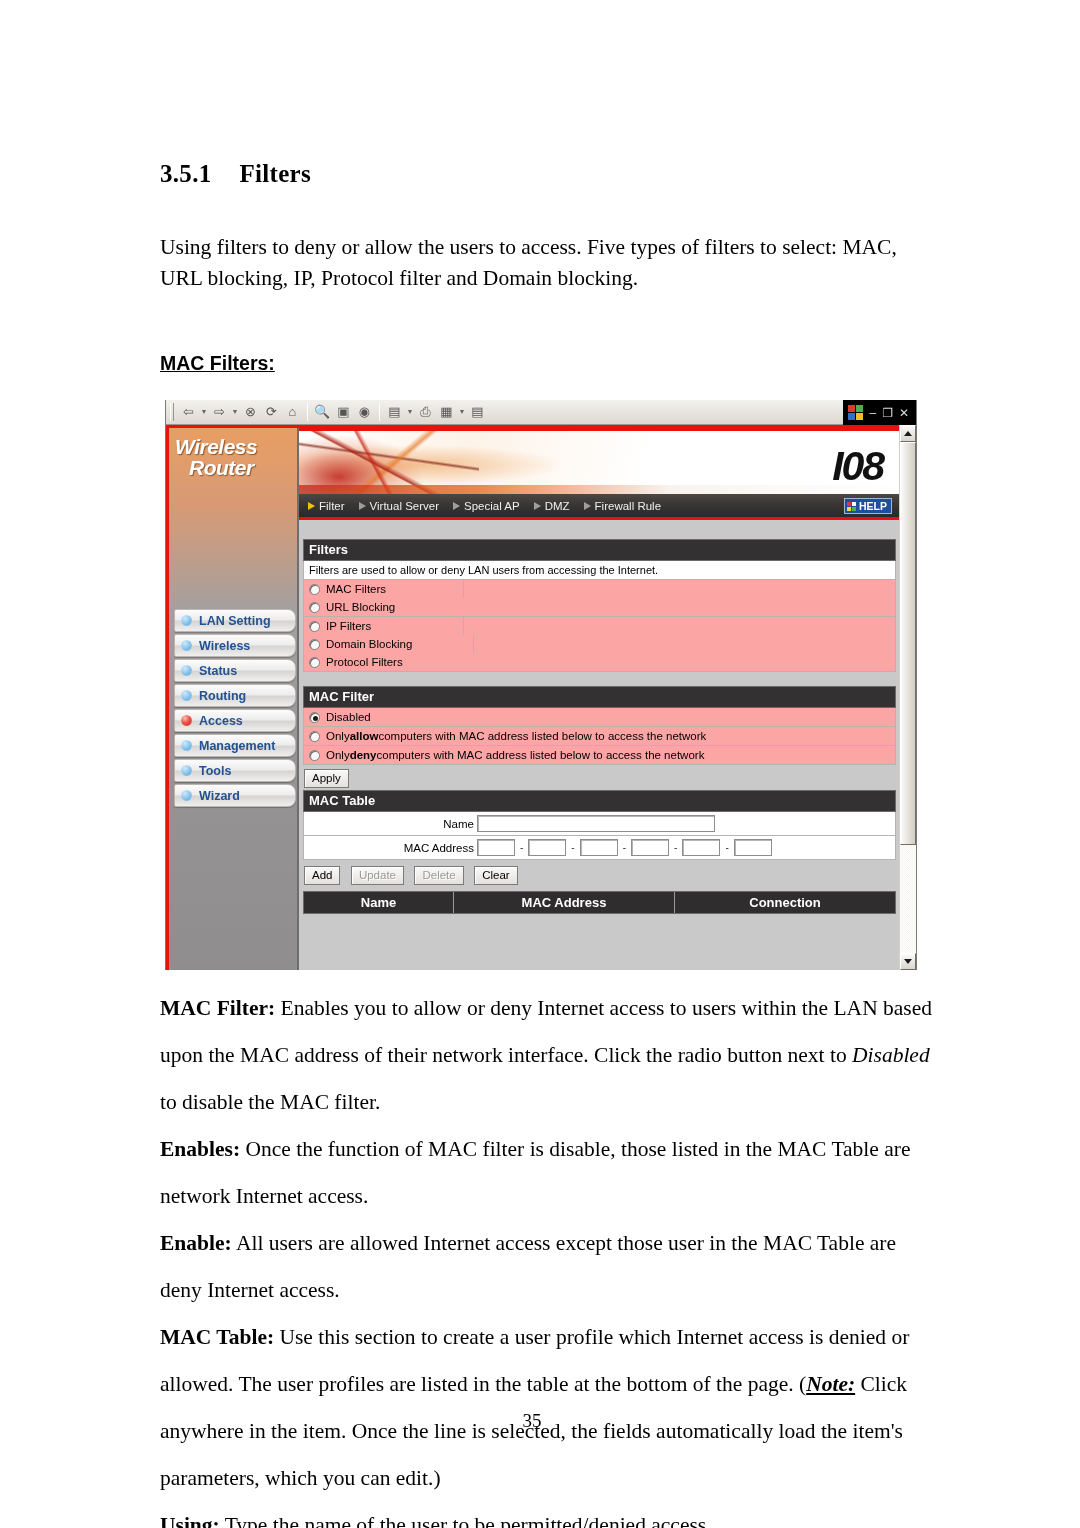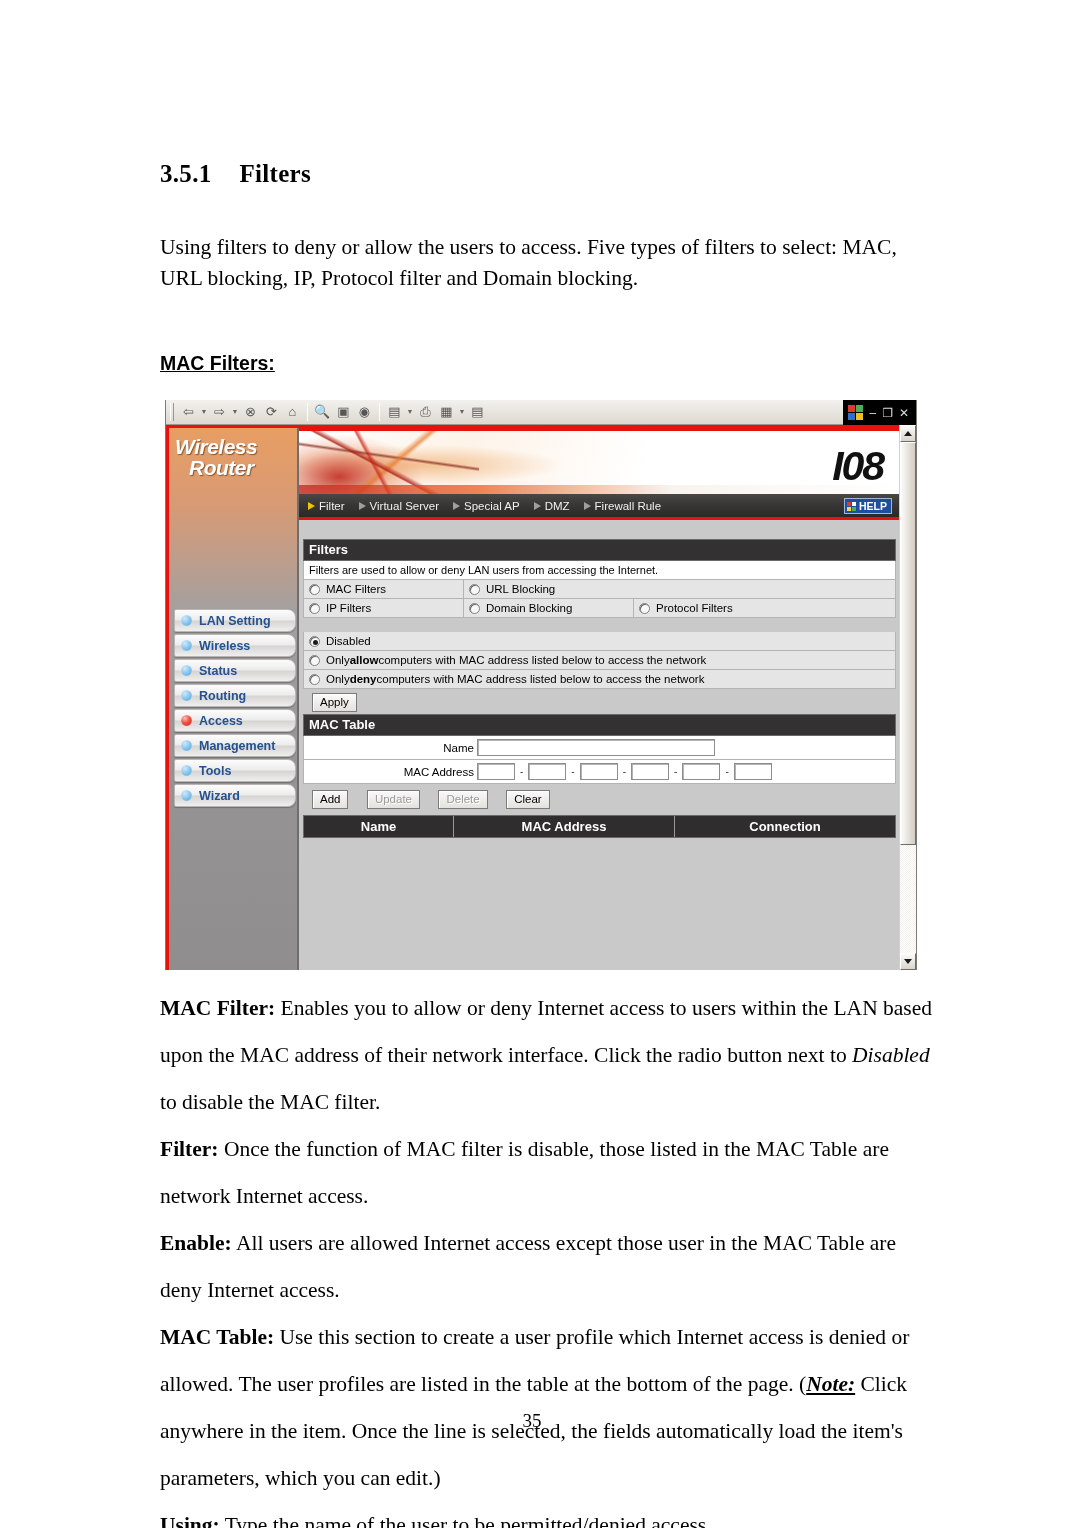--- a/index.html
+++ b/index.html
@@ -247,21 +247,21 @@
     padding:3px 0 3px 5px;
     line-height:14px;
     border:1px solid #6b6969;
   }
   .row-note {
     background:#fff;
     border:1px solid #b6b4b2; border-top:none;
     font-size:11px; padding:3px 0 3px 5px;
   }
 
-  .opt-row { display:flex; background:#e5e5e5; border:1px solid #b6b4b2; border-top:none; }
+  .opt-row { display:flex; background:#fca5a5; border:1px solid #b6b4b2; border-top:none;flex-direction:column; }
   .opt {
     display:flex; align-items:center;
     font-size:11.5px;
     padding:3px 6px 3px 5px;
     border-right:1px solid #b6b4b2;
   }
   .opt:last-child { border-right:none; flex:1; }
   .opt.w1 { width:160px; }
   .opt.w2 { width:170px; }
   .opt.full { flex:1; border-right:none; }
@@ -287,21 +287,20 @@
     font-family:"Liberation Sans", sans-serif;
     font-size:11.5px;
     background:linear-gradient(#fafafa,#e4e1dd);
     border:1px solid #7a7a7a;
     box-shadow:inset 1px 1px 0 #ffffff;
     padding:1px 7px 2px 7px;
     color:#000;
     margin-right:6px;
     line-height:14px;
     display:inline-block;
-    margin-left:8px;
   }
   .btn.disabled { color:#9a9a9a; text-shadow:1px 1px 0 #ffffff; }
 
   .field-row {
     display:flex; align-items:center;
     background:#fff;
     border:1px solid #b6b4b2; border-top:none;
     padding:3px 4px 3px 0;
     font-size:11.5px;
   }
@@ -525,20 +524,21 @@
                   <span>Domain Blocking</span>
                 </div>
                 <div class="opt full">
                   <span class="radio"></span>
                   <span>Protocol Filters</span>
                 </div>
               </div>
 
               <div class="mac-gap"></div>
 
+              <div class="panel-title">MAC Filter</div>
 
               <div class="opt-row">
                 <div class="opt full">
                   <span class="radio on"></span>
                   <span>Disabled</span>
                 </div>
               </div>
 
               <div class="opt-row">
                 <div class="opt full">
@@ -612,21 +612,21 @@
         <div class="sb-btn down">
             <span class="tri"></span>
           </div>
       </div>
 
     </div>
   </div>
 
   <div class="body-block">
     <p><b>MAC Filter:</b><span> Enables you to allow or deny Internet access to users within the LAN based upon the MAC address of their network interface. Click the radio button next to </span><i>Disabled</i><span> to disable the MAC filter.</span></p>
-    <p><b>Filter:</b><span> Once the function of MAC filter is disable, those listed in the MAC Table are network Internet access.</span></p>
+    <p><b>Enables:</b><span> Once the function of MAC filter is disable, those listed in the MAC Table are network Internet access.</span></p>
     <p><b>Enable:</b><span> All users are allowed Internet access except those user in the MAC Table are deny Internet access.</span></p>
     <p><b>MAC Table:</b><span> Use this section to create a user profile which Internet access is denied or allowed.    The user profiles are listed in the table at the bottom of the page.   (</span><b><i><u>Note:</u></i></b><span> Click anywhere in the item. Once the line is selected, the fields automatically load the item's parameters, which you can edit.)</span></p>
     <p><b>Using:</b><span> Type the name of the user to be permitted/denied access.</span></p>
   </div>
 
   <div class="page-num">35</div>
 
 </div>
 
 </body></html>

